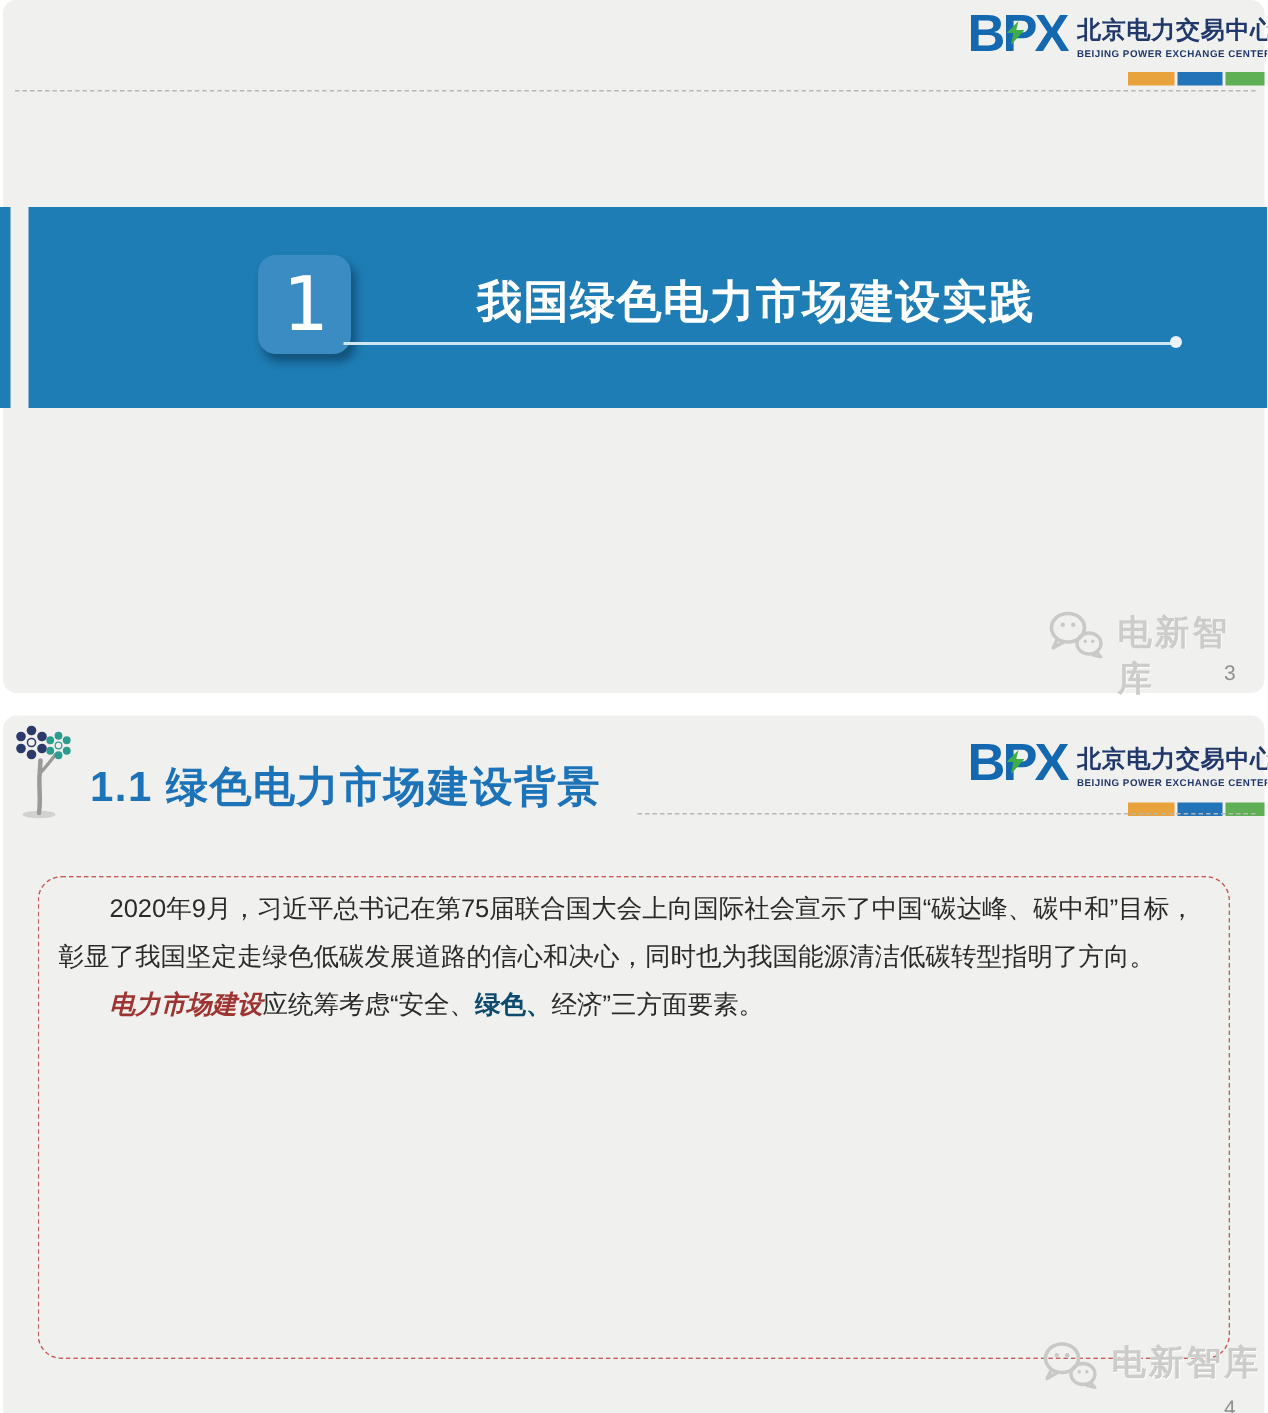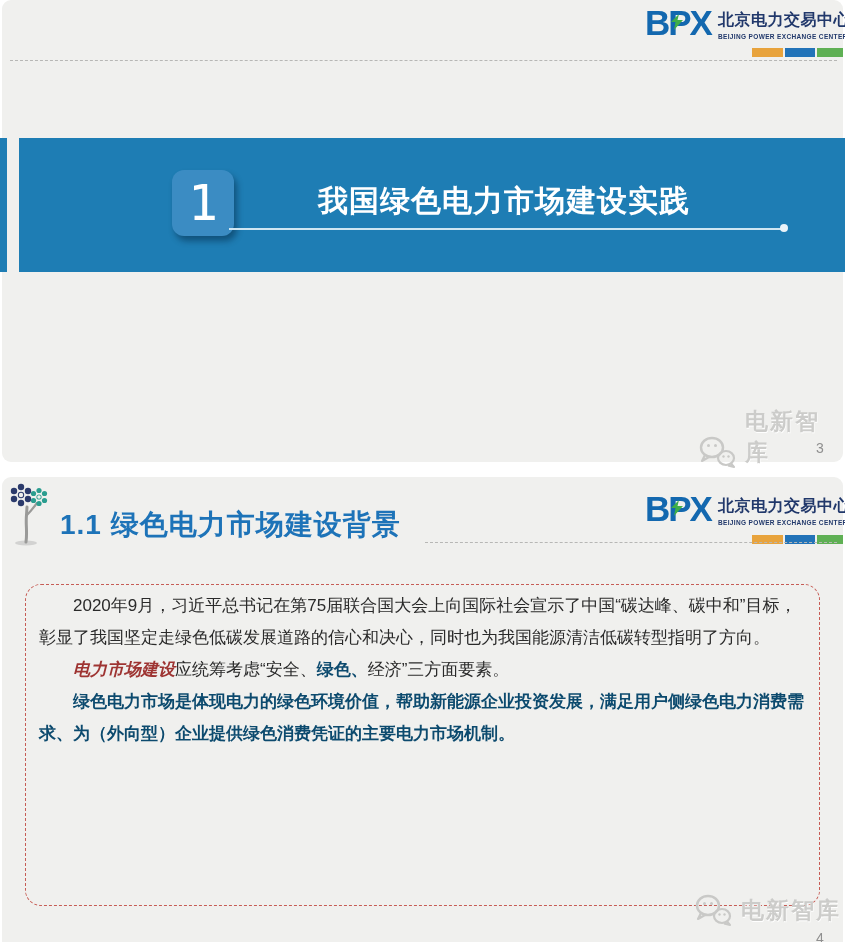--- a/index.html
+++ b/index.html
@@ -31,21 +31,21 @@
   .num-box{position:absolute;left:153px;top:32px;width:62px;height:66px;background:#3b8cc3;
            border-radius:12px;box-shadow:3px 5px 6px rgba(0,30,55,0.45);
            display:flex;align-items:center;justify-content:center;}
   .num-box span{font-family:"DejaVu Sans Mono",monospace;font-size:50px;color:#fff;line-height:1;}
   .banner-title{position:absolute;left:295px;top:43px;width:380px;text-align:center;
                 font-size:30px;font-weight:700;color:#ffffff;letter-spacing:1px;white-space:nowrap;}
   .banner-line{position:absolute;left:210px;top:90px;width:554px;height:1.5px;background:#cfe6f2;}
   .banner-dot{position:absolute;left:761px;top:86px;width:8px;height:8px;border-radius:50%;background:#e9f3f9;}
 
   
-  .watermark{position:absolute;display:flex;align-items:flex-end;gap:7px;color:#ccccca;
+  .watermark{position:absolute;display:flex;align-items:flex-start;gap:7px;color:#ccccca;
              font-weight:700;font-size:23px;letter-spacing:2px;
              text-shadow:0.5px 0.5px 0 #ffffff;}
   .wm-icon{flex:0 0 auto;color:#c9c9c7;}
   .pagenum{position:absolute;font-size:14px;color:#8f8f8f;}
 
   
   .tree-icon{position:absolute;left:6px;top:482px;}
   .s2-title{position:absolute;left:60px;top:506px;font-size:28px;font-weight:700;
             color:#1d73b8;letter-spacing:1px;white-space:nowrap;}
 
@@ -156,21 +156,20 @@
         <circle cx="33" cy="15" r="1.8" fill="#f0f0ee"></circle>
     </g>
   </svg>
 
   <div class="s2-title">1.1 绿色电力市场建设背景</div>
 
   <div class="key-box">
     <div id="key-points-text">
         <p class="para"><span class="run-black">2020年9月，习近平总书记在第75届联合国大会上向国际社会宣示了中国“碳达峰、碳中和”目标，彰显了我国坚定走绿色低碳发展道路的信心和决心，同时也为我国能源清洁低碳转型指明了方向。</span></p>
         <p class="para"><span class="run-leadin">电力市场建设</span><span class="run-black">应统筹考虑“安全、</span><span class="run-red">绿色、</span><span class="run-black">经济”三方面要素。</span></p>
-        <p class="para"><span class="run-red">绿色电力市场是体现电力的绿色环境价值，帮助新能源企业投资发展，满足用户侧绿色电力消费需求、为（外向型）企业提供绿色消费凭证的主要电力市场机制。</span></p>
       </div>
   </div>
 
   <div class="watermark" style="left:694px;top:893px;z-index:5;">
     <svg class="wm-icon" width="40" height="33" viewBox="0 0 40 33">
       <ellipse cx="14" cy="12.5" rx="11" ry="9.5" fill="none" stroke="currentColor" stroke-width="2.4"></ellipse>
       <path d="M7 20 L4 26 L11 22" fill="none" stroke="currentColor" stroke-width="2.2" stroke-linejoin="round"></path>
       <circle cx="10.5" cy="10.5" r="1.5" fill="currentColor"></circle>
       <circle cx="17.5" cy="10.5" r="1.5" fill="currentColor"></circle>
       <ellipse cx="28" cy="23" rx="8" ry="7" fill="none" stroke="currentColor" stroke-width="2.2"></ellipse>

